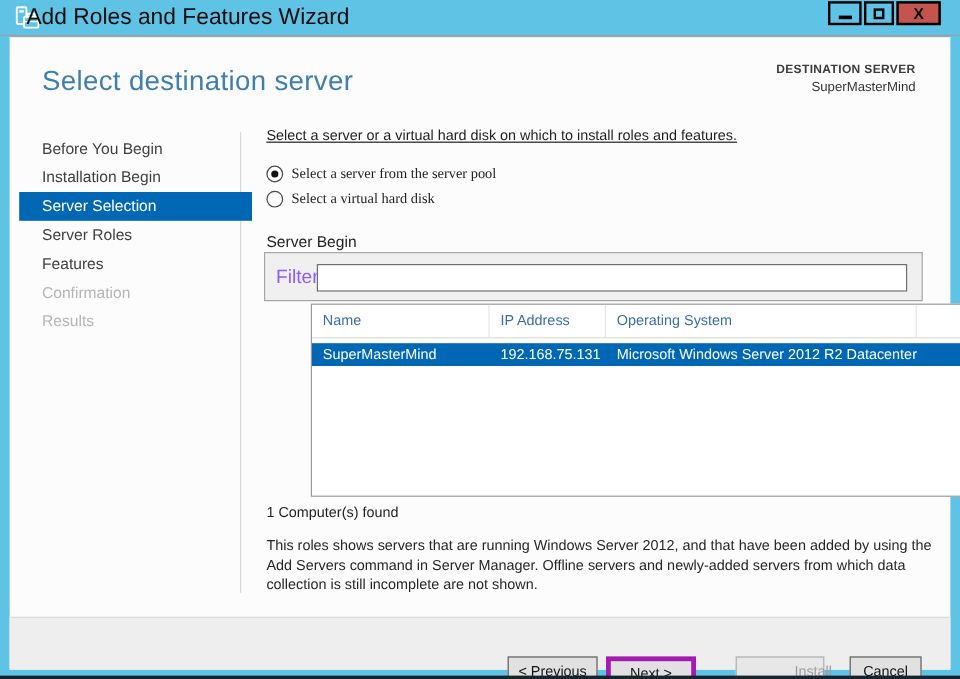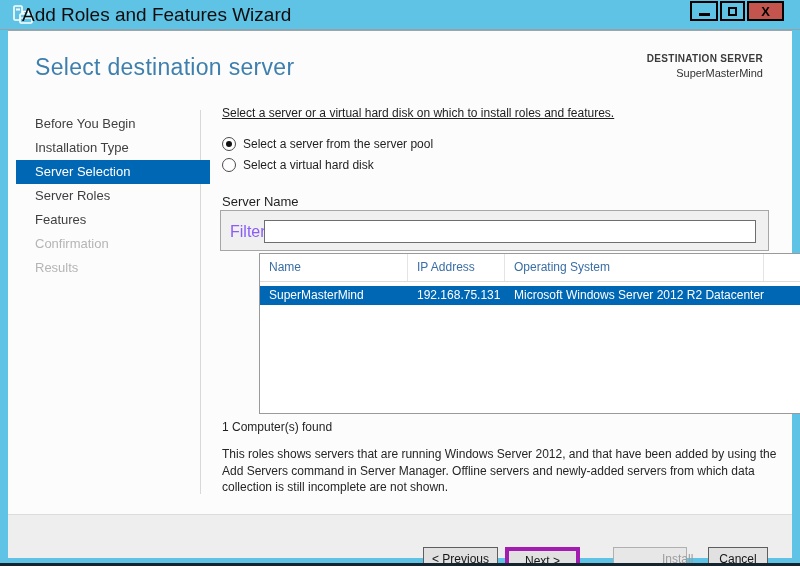--- a/index.html
+++ b/index.html
@@ -33,21 +33,21 @@
   .nav-item.selected{background:#0067b4;color:#fff;}
   .nav-item.disabled{color:#b5b5b5;cursor:default;}
 
   
   .intro{position:absolute;left:222px;top:106px;font-size:12px;color:#1e1e1e;text-decoration:underline;}
   .radio-row{position:absolute;left:222px;display:flex;align-items:center;cursor:pointer;}
   .radio-row.r1{top:137px;}
   .radio-row.r2{top:158px;}
   .radio{width:14px;height:14px;border:1px solid #4a4a4a;border-radius:50%;background:#fff;position:relative;flex:0 0 auto;}
   .radio.on::after{content:"";position:absolute;left:3px;top:3px;width:6px;height:6px;border-radius:50%;background:#111;}
-  .radio-label{font-size:12px;color:#1e1e1e;margin-left:7px;}
+  .radio-label{font-size:12px;color:#1e1e1e;margin-left:7px;font-family:Liberation Serif, serif;}
 
   .pool-title{position:absolute;left:222px;top:194px;font-size:13px;color:#1f1f1f;}
   .filter-box{position:absolute;left:220px;top:210px;width:549px;height:41px;background:#f0f0f0;border:1px solid #a6a6a6;}
   .filter-label{position:absolute;left:9px;top:12px;font-size:16px;color:#8b5cf6;}
   .filter-input{position:absolute;left:43px;top:9px;width:492px;height:23px;border:1px solid #6e6e6e;background:#fff;font-size:12px;padding:0 4px;outline:none;}
 
   .table{position:absolute;left:220px;top:253px;width:549px;height:161px;background:#fff;border:1px solid #9a9a9a;margin-left:39px;}
   .thead{display:flex;height:28px;border-bottom:1px solid #dcdcdc;}
   .th{line-height:27px;font-size:12px;color:#3a6ea5;padding-left:9px;border-right:1px solid #e4e4e4;white-space:nowrap;cursor:pointer;}
   .th.c-name{width:148px;}
@@ -102,40 +102,40 @@
 
   <div class="page-title">Select destination server</div>
   <div class="dest">
     <div class="dest-label">DESTINATION SERVER</div>
     <div class="dest-value">SuperMasterMind</div>
   </div>
 
   <div class="nav-sep"></div>
   <nav class="sidebar">
     <div class="nav-item">Before You Begin</div>
-    <div class="nav-item">Installation Type</div>
+    <div class="nav-item">Installation Begin</div>
     <div class="nav-item selected">Server Selection</div>
     <div class="nav-item">Server Roles</div>
     <div class="nav-item">Features</div>
     <div class="nav-item disabled">Confirmation</div>
     <div class="nav-item disabled">Results</div>
   </nav>
 
   <div class="intro">Select a server or a virtual hard disk on which to install roles and features.</div>
 
   <div class="radio-row r1">
     <span class="radio on"></span>
     <span class="radio-label">Select a server from the server pool</span>
   </div>
   <div class="radio-row r2">
     <span class="radio"></span>
     <span class="radio-label">Select a virtual hard disk</span>
   </div>
 
-  <div class="pool-title">Server Name</div>
+  <div class="pool-title">Server Begin</div>
 
   <div class="filter-box">
     <span class="filter-label">Filter:</span>
     <input class="filter-input" type="text" value="" style="">
   </div>
 
   <div class="table">
     <div class="thead">
       <div class="th c-name">Name</div>
       <div class="th c-ip">IP Address</div>

